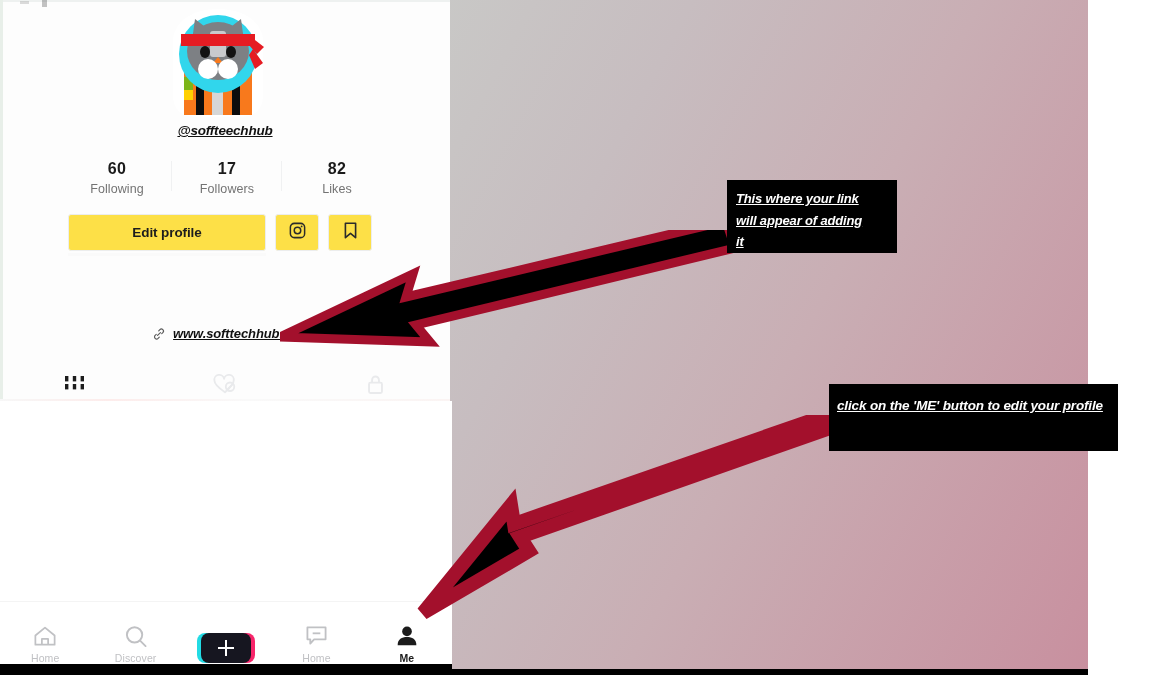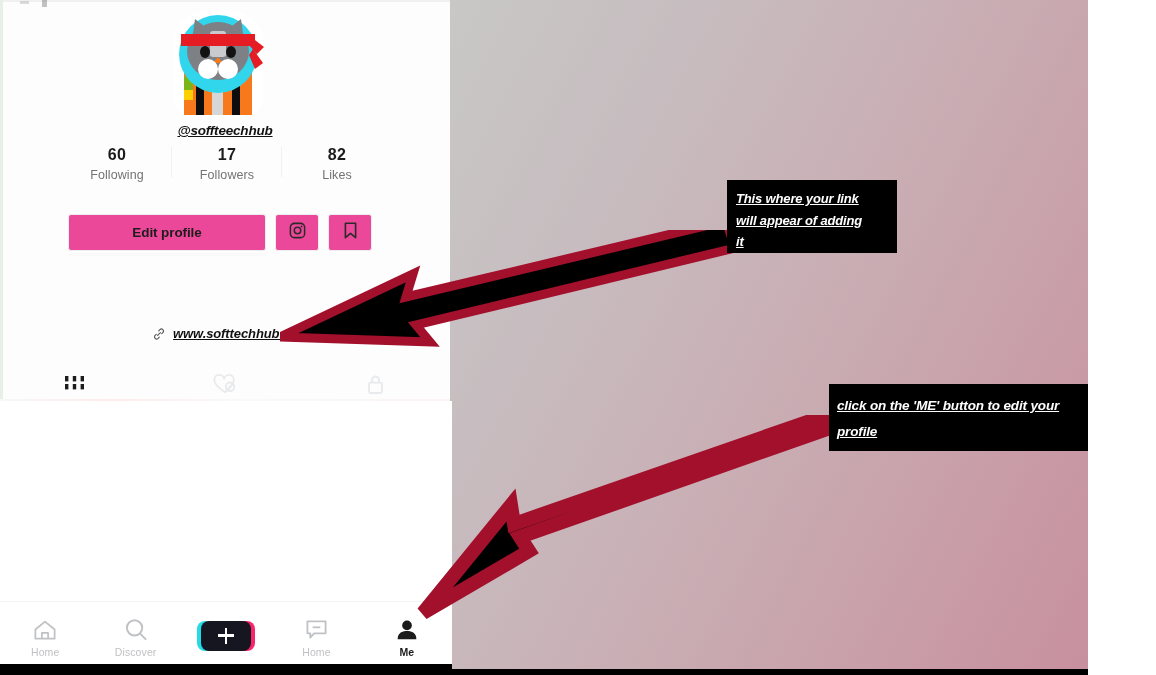--- a/index.html
+++ b/index.html
@@ -51,42 +51,42 @@
 
   
   #username{
     position:absolute; left:0; top:123px; width:450px; text-align:center;
     font-size:13.5px; font-weight:bold; font-style:italic;
     text-decoration:underline; color:#121212; letter-spacing:-.2px;
   }
 
   
   #stats{
-    position:absolute; left:62px; top:144px; width:330px;
+    position:absolute; left:62px; top:158px; width:330px;
     display:flex; align-items:flex-start;
   }
   #stats .stat{ flex:1; text-align:center; position:relative; }
   #stats .stat .num{
     font-size:16px; font-weight:bold; color:#1b1b1b; line-height:1.35;
     letter-spacing:.3px;
   }
   #stats .stat .lab{
     font-size:12.5px; color:#737373; line-height:1.5; letter-spacing:.1px;
   }
   #stats .divider{
     position:absolute; right:0; top:3px; width:1px; height:30px;
     background:#f0f1f2;
   }
 
   
   #actions{
     position:absolute; left:68px; top:214px; display:flex; gap:9px;
   }
   .btn-outline{
-    border:1px solid #eceded; border-radius:3px; background:#ec4899;
+    border:1px solid #eceded; border-radius:3px; background:#fde047;
     display:flex; align-items:center; justify-content:center;
     color:#1d1d1d;
   }
   #edit-profile-btn{ width:198px; height:37px; font-size:13.5px; font-weight:bold; letter-spacing:-.1px; }
   #ig-btn{ width:44px; height:37px; }
   #bookmark-btn{ width:44px; height:37px; }
   #actions-underhint{
     position:absolute; left:68px; top:253px; width:198px; height:3px;
     background:#fafafa;
   }
@@ -122,21 +122,21 @@
 
   
   #content-blank{
     position:absolute; left:0; top:403px; width:452px; height:196px;
     background:#fff;
   }
 
   
   #bottom-nav{
     position:absolute; left:0; top:601px; width:452px; height:63px;
-    background:#fff; display:flex; align-items:center;
+    background:#fff; display:flex; align-items:flex-end;
     border-top:1px solid #f4f4f4;
   }
   #bottom-nav .nav-item{
     flex:1; display:flex; flex-direction:column; align-items:center;
     justify-content:flex-start; padding-top:9px; gap:4px;
   }
   #bottom-nav .nav-ico{ height:24px; display:flex; align-items:center; justify-content:center; }
   #bottom-nav .nav-lab{ font-size:10.5px; color:#c0c1c4; letter-spacing:.1px; }
   #bottom-nav .nav-item.active .nav-lab{ color:#1b1b1b; font-weight:bold; }
   #nav-bottom-black{
@@ -173,21 +173,21 @@
   .callout{
     position:absolute; background:#000; color:#fff;
     font-weight:bold; font-style:italic; text-decoration:underline;
     letter-spacing:-.15px;
   }
   #callout-1{
     left:727px; top:180px; width:170px; height:73px;
     padding:8px 24px 0 9px; font-size:13px; line-height:21.5px;
   }
   #callout-2{
-    left:829px; top:384px; width:259px; height:67px;
+    left:829px; top:384px; width:289px; height:67px;
     padding:9px 6px 0 8px; font-size:13.5px; line-height:26px;
   }
 </style>
 </head>
 <body>
 
 <div id="bg-gradient"></div>
 <div id="bottom-black-strip"></div>
 
 <div id="phone-upper">

